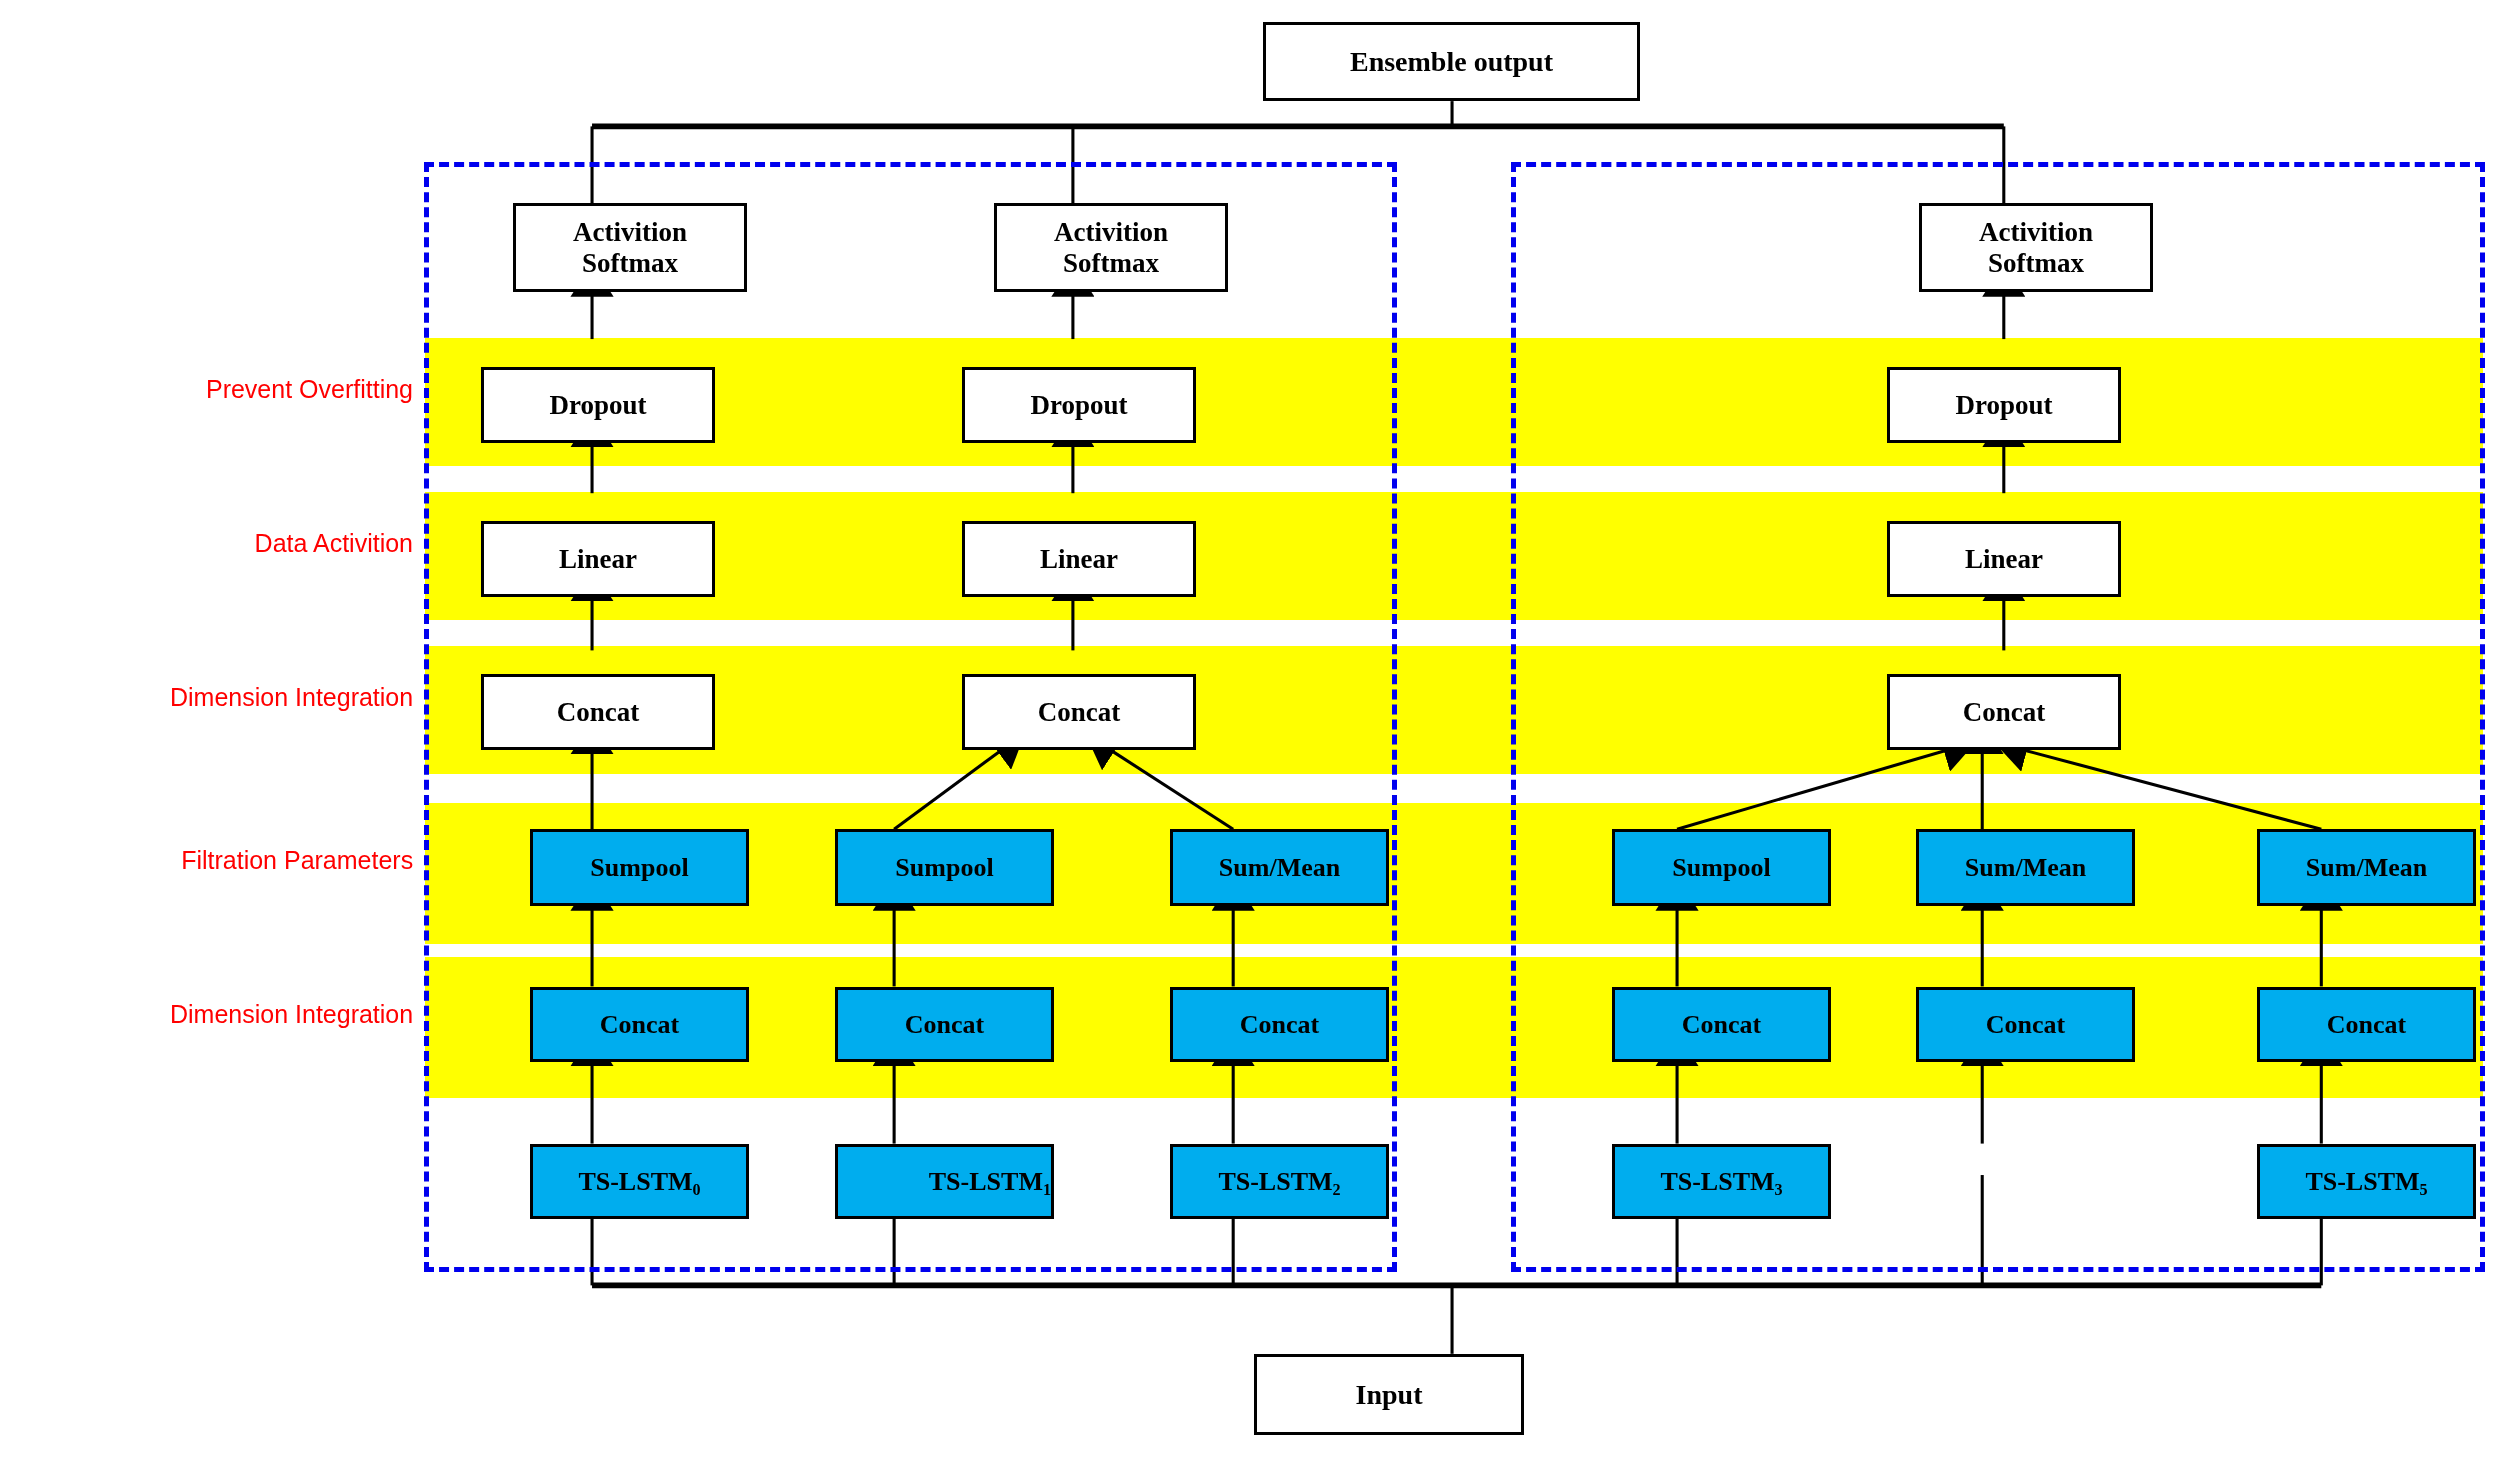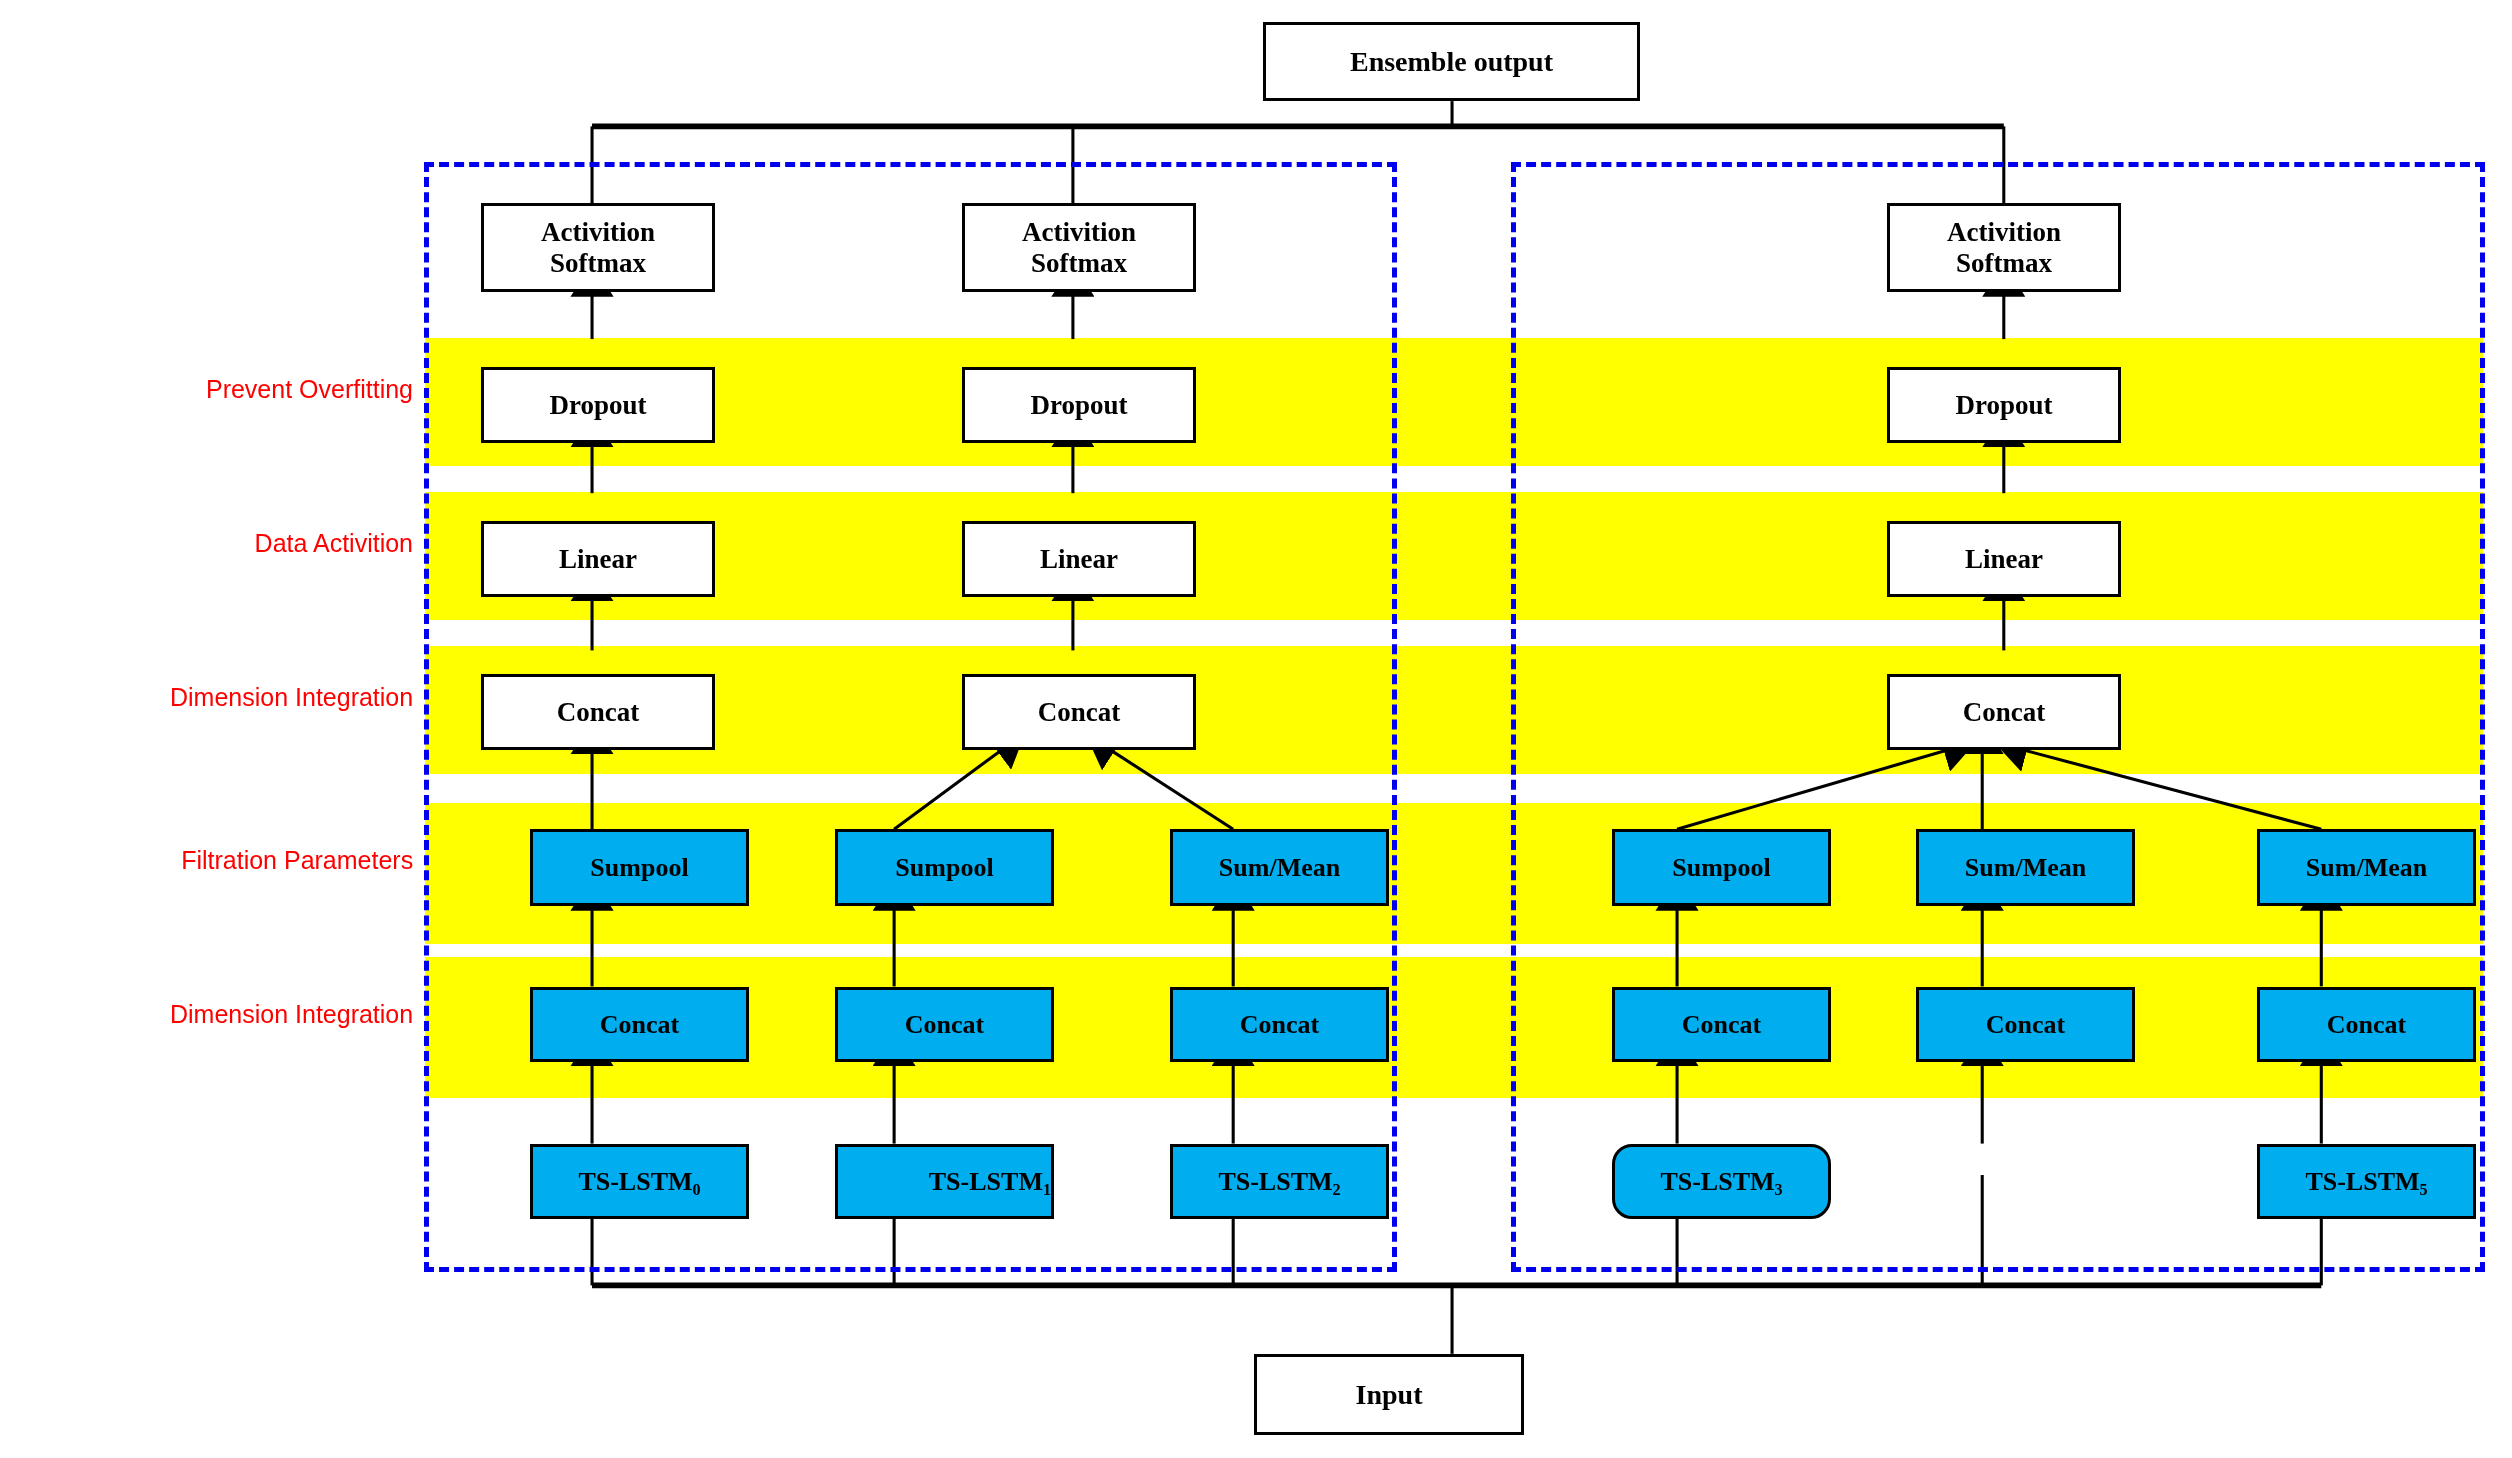--- a/index.html
+++ b/index.html
@@ -44,21 +44,21 @@
     justify-content: center;
     text-align: center;
     font-weight: bold;
     color: #000000;
     z-index: 10;
     line-height: 1.12;
     font-family: "Liberation Serif", "DejaVu Serif", serif;
   }
   .node.white { background: #ffffff; }
   .node.cyan  { background: #00adee; margin-left: 43px; }
-  .node.twoline { flex-direction: column; }
+  .node.twoline { flex-direction: column; margin-left: 32px; }
 
   .fs-big    { font-size: 28px; }
   .fs-mid    { font-size: 27px; }
   .fs-small  { font-size: 26px; }
 
   .node sub {
     font-size: 0.62em;
     vertical-align: baseline;
     position: relative;
     top: 0.30em;
@@ -259,21 +259,21 @@
   <div class="node cyan fs-small" style="left:1569px; top:987px; width:219px; height:75px;">
     <span>Concat</span>
   </div>
   <div class="node cyan fs-small" style="left:1873px; top:987px; width:219px; height:75px;">
     <span>Concat</span>
   </div>
   <div class="node cyan fs-small" style="left:2214px; top:987px; width:219px; height:75px;">
     <span>Concat</span>
   </div>
 
-  <div class="node cyan fs-small" style="left:1569px; top:1144px; width:219px; height:75px;border-radius:20px;">
+  <div class="node cyan fs-small" style="left:1569px; top:1144px; width:219px; height:75px;">
     <span><span>TS-LSTM</span><sub>3</sub></span>
   </div>
   <div class="node cyan fs-small" style="left:2214px; top:1144px; width:219px; height:75px;">
     <span><span>TS-LSTM</span><sub>5</sub></span>
   </div>
 
 </div>
 
 
 </body></html>

